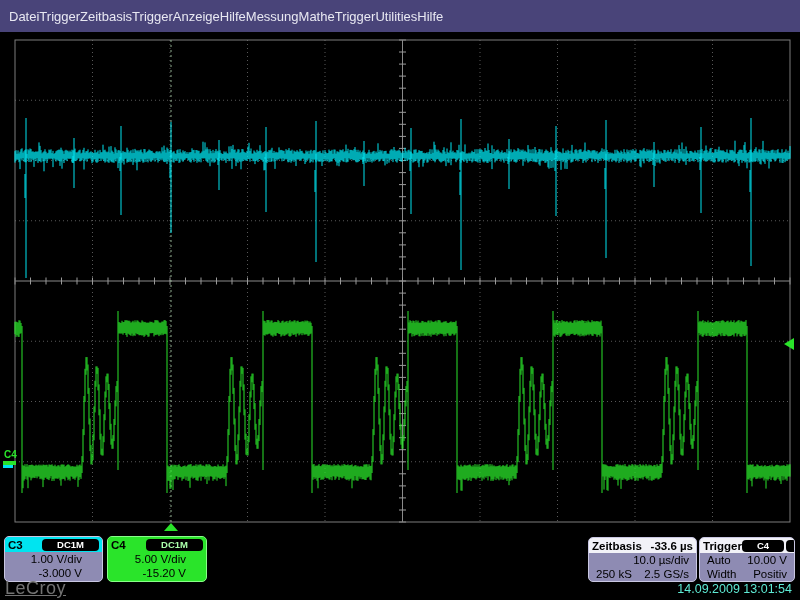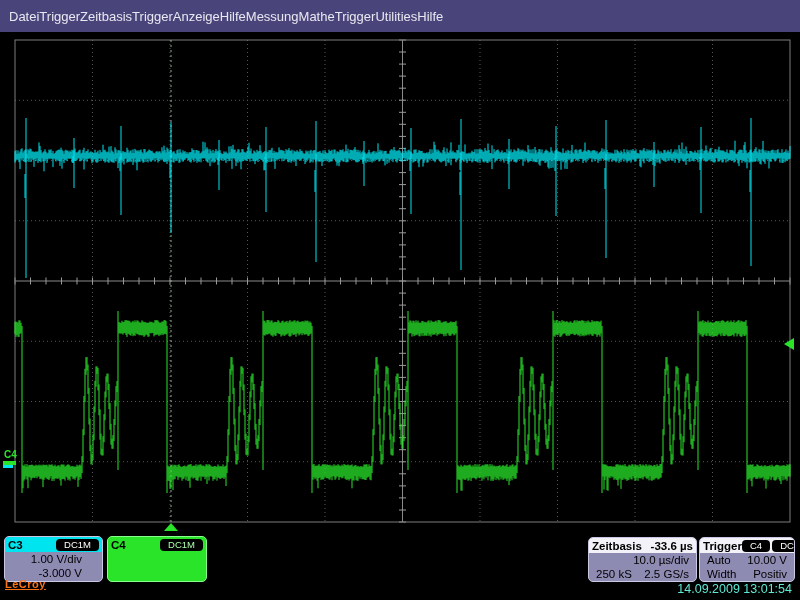--- a/index.html
+++ b/index.html
@@ -6,37 +6,37 @@
   .screen{position:relative;width:800px;height:600px;background:#000;overflow:hidden;
           font-family:"Liberation Sans",sans-serif;}
   .menubar{position:absolute;left:0;top:0;width:800px;height:32px;background:#494479;
            display:flex;align-items:center;gap:0;padding-left:9px;box-sizing:border-box;}
   .menu-item{color:#e8e8f2;font-size:13px;cursor:default;white-space:nowrap;}
   #scope-svg{position:absolute;left:0;top:0;z-index:1;}
   .infobox{position:absolute;z-index:2;border-radius:5px;overflow:hidden;font-size:11.5px;
            line-height:14px;color:#000;border:1px solid #c9c7e2;background:#8e8bb3;}
   .chhead{display:flex;justify-content:space-between;align-items:center;height:15px;
           padding:0 3px;font-weight:bold;}
-  .badge{background:#000;color:#fff;border-radius:4px;font-size:9.5px;font-weight:normal;
-         padding:0 8px;line-height:12px;height:12px;}
+  .badge{background:#000;color:#fff;border-radius:4px;font-size:9.5px;font-weight:bold;
+         padding:0 15px;line-height:12px;height:12px;}
   .chbody{text-align:right;padding:0 20px;}
   .c3box{left:4px;top:536px;width:97px;height:44px;}
   .c3head{background:#00e4f0;}
   .c4box{left:107px;top:536px;width:98px;height:44px;background:#2ae42a;border-color:#8f8;}
   .c4head{background:#2ae42a;}
   .c4box .badge{color:#aaffaa;}
   .tbbox{left:588px;top:537px;width:107px;height:43px;}
   .trbox{left:699px;top:537px;width:94px;height:43px;}
   .whead{background:#f2f2f8;display:flex;justify-content:space-between;align-items:center;
          height:15px;padding:0 3px;font-weight:bold;}
   .hbadges{display:flex;gap:2px;}
   .row{display:flex;justify-content:space-between;padding:0 7px;}
   .row.single{justify-content:flex-end;}
-  .logo{position:absolute;left:5px;top:578px;z-index:2;font-size:11px;font-weight:bold;
-        color:#f97316;text-decoration:underline;letter-spacing:0.5px;}
+  .logo{position:absolute;left:5px;top:578px;z-index:2;font-size:18px;font-weight:normal;
+        color:#737373;text-decoration:underline;letter-spacing:0.5px;}
   .timestamp{position:absolute;right:8px;top:582px;z-index:2;font-size:12.5px;color:#5eead4;}
 </style>
 </head>
 <body>
 
 <div class="screen">
 
   <div class="menubar">
       <span class="menu-item">Datei</span>
       <span class="menu-item">Trigger</span>
@@ -95,20 +95,24 @@
       <div>1.00 V/div</div>
       <div>-3.000 V ofst</div>
     </div>
   </div>
 
   <div class="infobox c4box">
     <div class="chhead c4head">
       <span>C4</span>
       <span class="badge">DC1M</span>
     </div>
+    <div class="chbody">
+      <div>5.00 V/div</div>
+      <div>-15.20 V ofst</div>
+    </div>
   </div>
 
   <div class="infobox tbbox">
     <div class="whead">
       <span>Zeitbasis</span>
       <span>-33.6 µs</span>
     </div>
     <div class="row single">
       <span>10.0 µs/div</span>
     </div>

